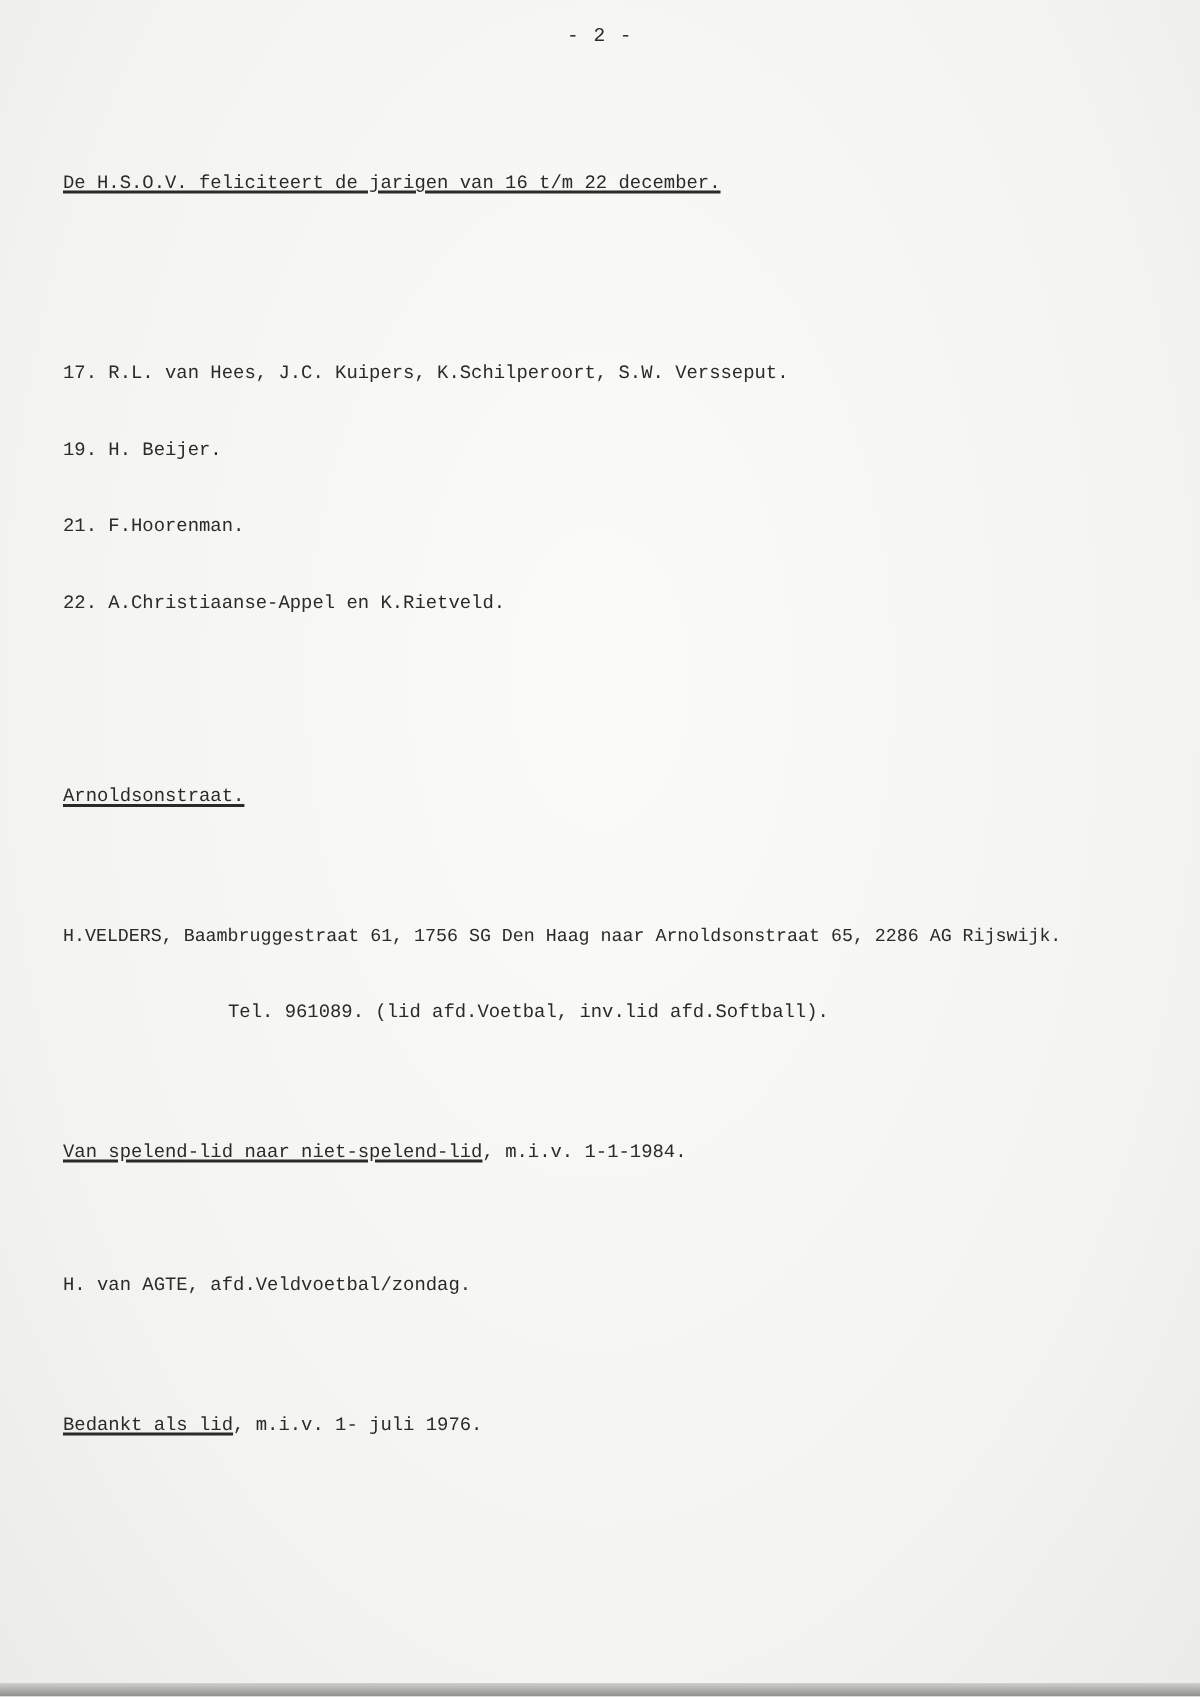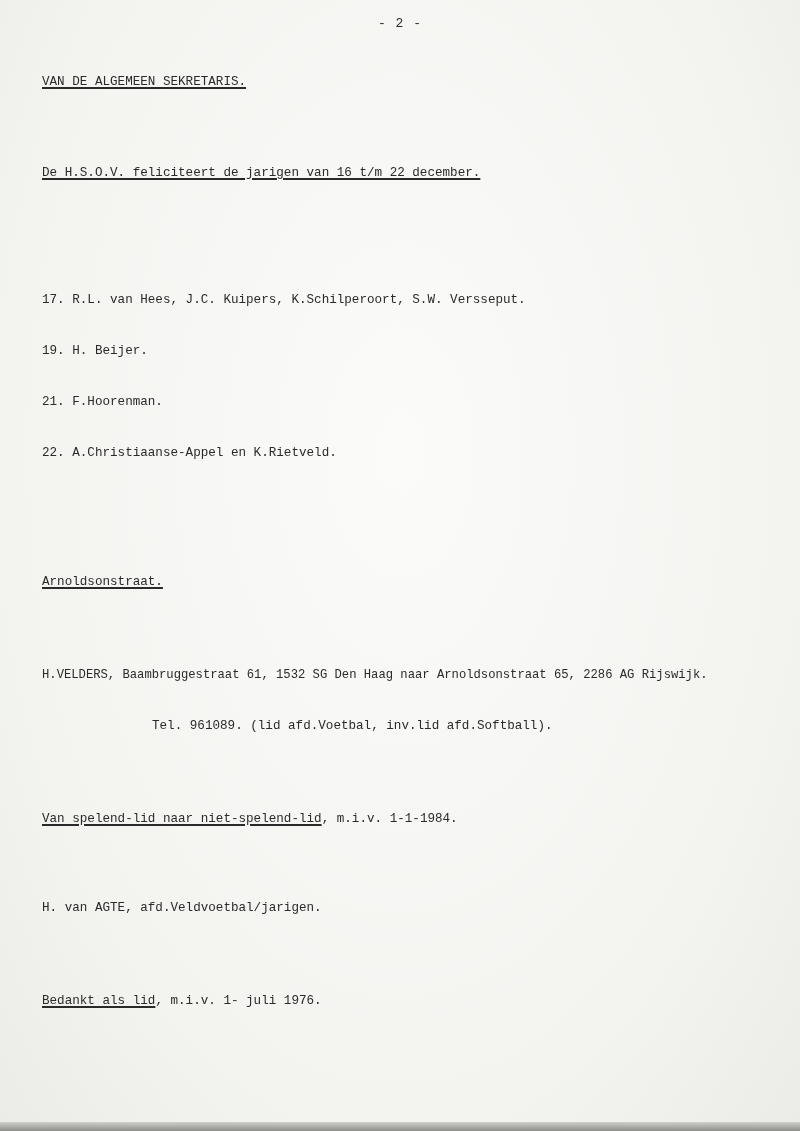--- a/index.html
+++ b/index.html
@@ -34,39 +34,38 @@
   .gap10 { height: 10px; }
   .indent { padding-left: 110px; font-family: Liberation Mono, monospace; }
 </style>
 </head>
 <body>
 
 <div class="page">
   <div class="pagenum">- 2 -</div>
 
   <div class="content">
-    <span class="line u">VAN DE ALGEMEEN SEKRETARIS.</span>
     <div class="gap6"></div>
     <span class="line u">De H.S.O.V. feliciteert de jarigen van 16 t/m 22 december.</span>
     <div class="gap8"></div>
     <div>
       <span class="line">17. R.L. van Hees, J.C. Kuipers, K.Schilperoort, S.W. Versseput.</span>
       <span class="line">19. H. Beijer.</span>
       <span class="line">21. F.Hoorenman.</span>
       <span class="line">22. A.Christiaanse-Appel en K.Rietveld.</span>
     </div>
     <div class="gap10"></div>
     <span class="line u">Arnoldsonstraat.</span>
     <div class="gap8"></div>
-    <span class="line" style="font-size:12.2px">H.VELDERS, Baambruggestraat 61, 1532 SG Den Haag naar Arnoldsonstraat 65, 2286 AG Rijswijk.</span>
+    <span class="line" style="font-size:12.2px">H.VELDERS, Baambruggestraat 61, 1756 SG Den Haag naar Arnoldsonstraat 65, 2286 AG Rijswijk.</span>
     <span class="line indent">Tel. 961089. (lid afd.Voetbal, inv.lid afd.Softball).</span>
     <div class="gap8"></div>
     <span class="line"><span class="u">Van spelend-lid naar niet-spelend-lid</span><span>, m.i.v. 1-1-1984.</span></span>
     <div class="gap4"></div>
-    <span class="line">H. van AGTE, afd.Veldvoetbal/jarigen.</span>
+    <span class="line">H. van AGTE, afd.Veldvoetbal/zondag.</span>
     <div class="gap8"></div>
     <span class="line"><span class="u">Bedankt als lid</span><span>, m.i.v. 1- juli 1976.</span></span>
     <div class="gap10"></div>
     
     
     
     
     
     
     

